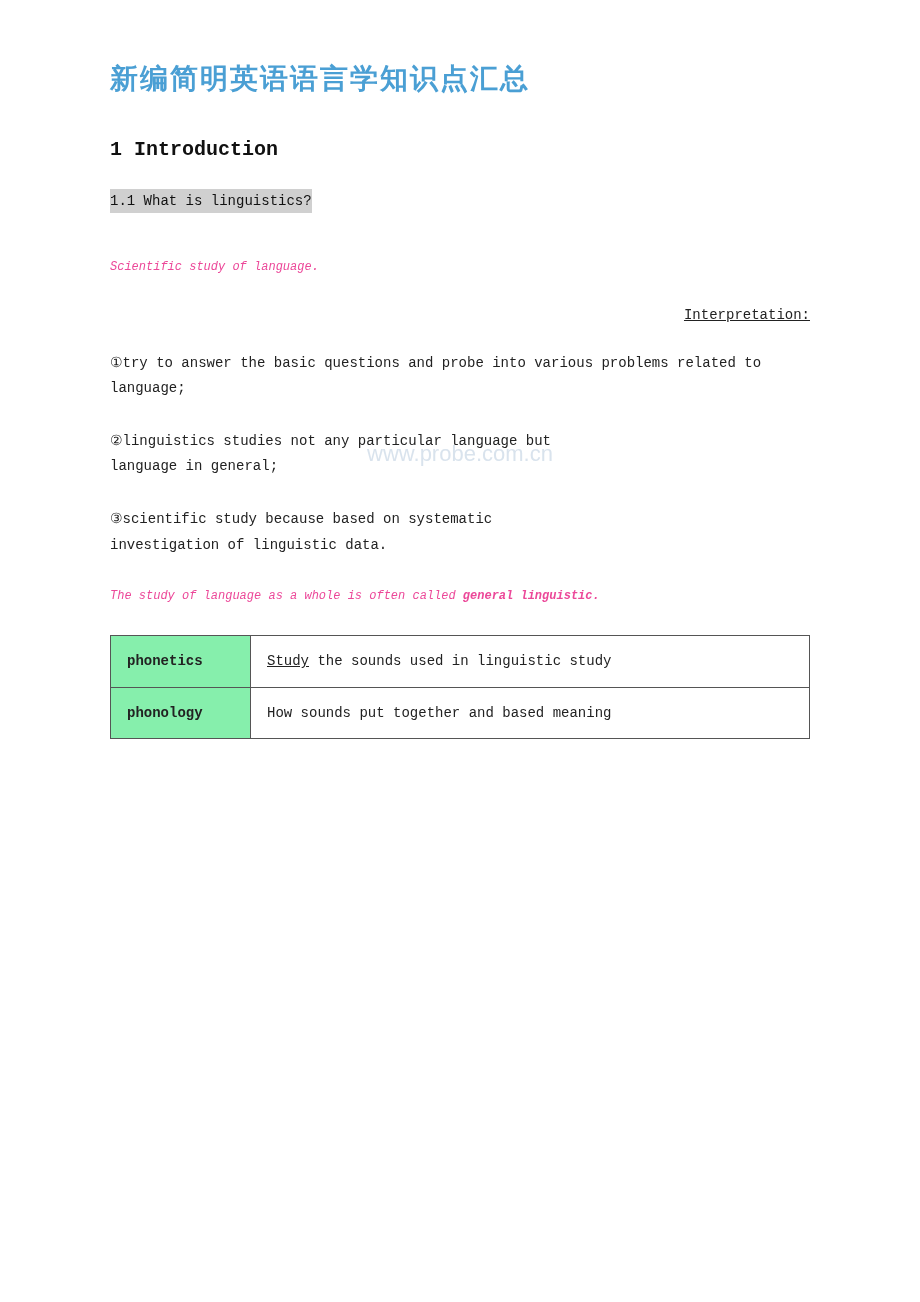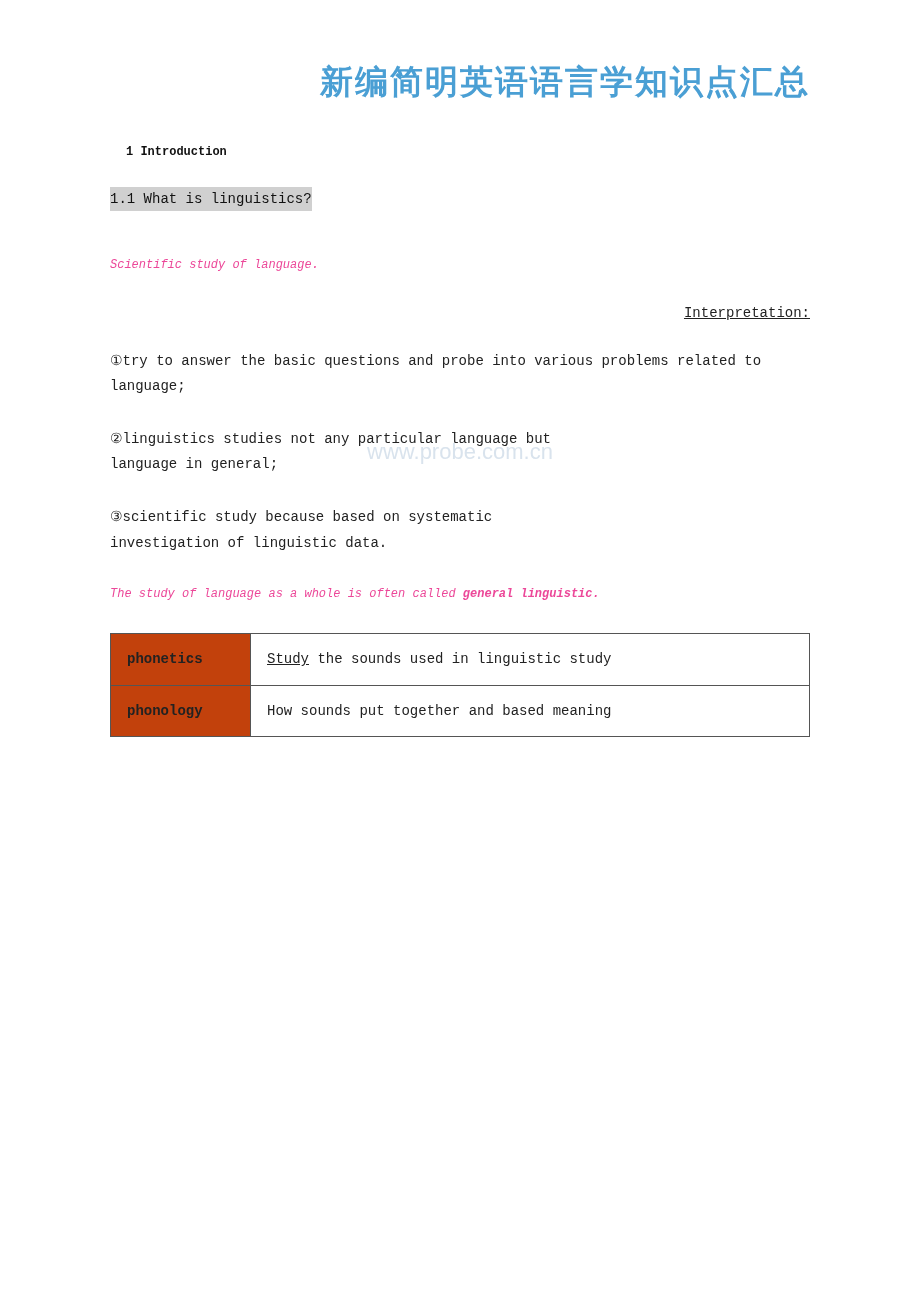--- a/index.html
+++ b/index.html
@@ -17,36 +17,35 @@
       min-height: 1302px;
     }
 
     .page {
       max-width: 820px;
       margin: 0 auto;
       padding: 60px 60px 60px 60px;
     }
 
     .main-title {
-      text-align: right;
-      font-size: 33px;
+      text-align: left;
+      font-size: 28px;
       font-weight: bold;
       color: #4a9fd4;
       font-family: "SimHei", "Microsoft YaHei", sans-serif;
       margin-bottom: 40px;
       letter-spacing: 2px;
     }
 
     .section-heading {
-      font-size: 12px;
+      font-size: 20px;
       font-weight: bold;
       font-family: "Courier New", Courier, monospace;
       margin-bottom: 20px;
       color: #111;
-      margin-left: 16px;
     }
 
     .subsection-highlight {
       background-color: #d0d0d0;
       font-family: "Courier New", Courier, monospace;
       font-size: 14px;
       padding: 4px 0;
       display: inline-block;
       margin-bottom: 16px;
       color: #111;
@@ -104,21 +103,21 @@
       border: 1px solid #555;
       padding: 14px 16px;
       vertical-align: top;
       line-height: 1.6;
     }
 
     .linguistics-table td:first-child {
       font-weight: bold;
       width: 140px;
       white-space: nowrap;
-      background: #c2410c;
+      background: #86efac;
     }
 
     .linguistics-table td:last-child {
       background: #fff;
     }
 
     .table-study-underline {
       text-decoration: underline;
     }
 

